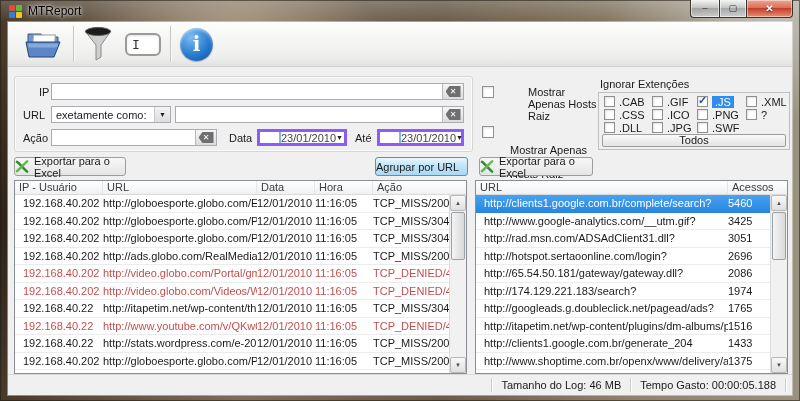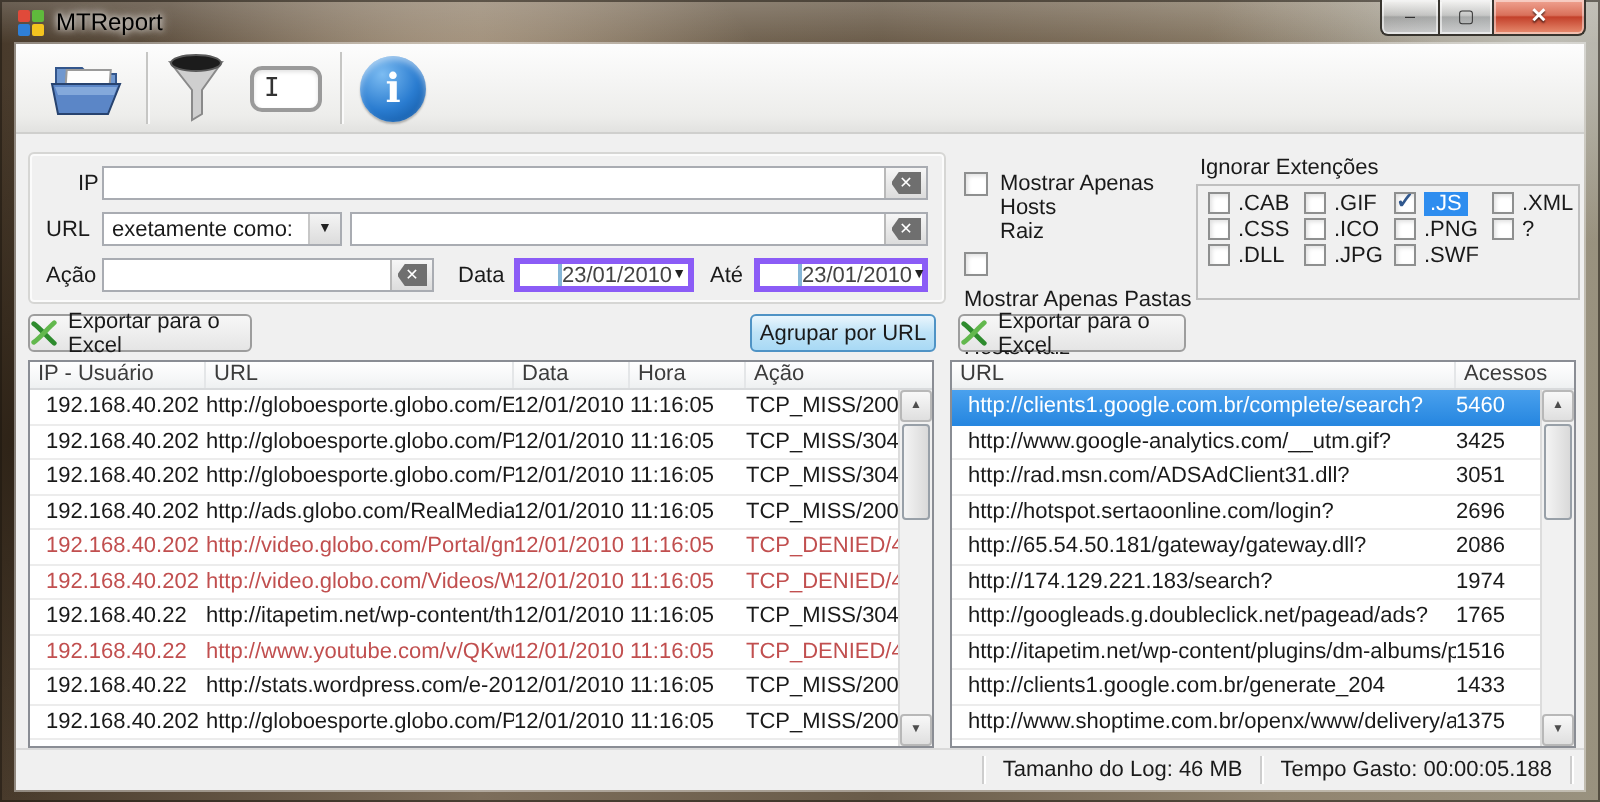--- a/index.html
+++ b/index.html
@@ -71,36 +71,36 @@
     font-size:7px; color:#222; }
   .datepick { position:absolute; display:flex; height:17px; border:3px solid #8b5cf6; background:#fff;
     align-items:center; padding:0 19px; gap:0; color:#444; }
   .dcb { width:11px; height:11px; border:1px solid #85b6d8; background:linear-gradient(180deg,#fdfeff,#d7ebf7); }
   .darrow { margin-left:auto; font-size:7px; color:#222; }
 
   
   .chk { position:absolute; display:flex; gap:6px; width:122px; }
   .cbx { width:12px; height:12px; background:#fff; border:1px solid #8e8f8f; position:relative; flex:0 0 auto;
     box-shadow:inset 1px 1px 2px rgba(0,0,0,.12); }
-  .chk .txt { line-height:12px; }
+  .chk .txt { line-height:12px;margin-left:28px; }
   .ext-title { position:absolute; left:592px; top:56px; }
   .extbox { position:absolute; left:590px; top:70px; width:192px; height:58px; border:1px solid #bfbfbf; background:#f0f0f0; }
   .extgrid { display:grid; grid-auto-flow:column; grid-template-rows:repeat(3,13px); grid-template-columns:48px 45px 49px 40px;
     padding:2px 0 0 5px; }
   .extitem { display:flex; align-items:center; gap:4px; height:13px; }
   .extitem .cbx { width:11px; height:11px; }
   .extitem.checked .cbx::after { content:"✓"; position:absolute; left:0px; top:-3px; font-size:11px; font-weight:bold; color:#31588e; }
   .extitem.highlighted .lbl { background:#2e8def; color:#fff; padding:0 3px; }
   .todos-btn { position:absolute; left:3px; right:3px; bottom:2px; height:13px;
     border:1px solid #9d9d9d; border-radius:2px; background:linear-gradient(180deg,#fafafa,#e3e3e3);
     font:11px "Liberation Sans",sans-serif; line-height:11px; text-align:center; }
 
   
   .btn { position:absolute; height:19px; border:1px solid #9d9d9d; border-radius:3px;
-    background:linear-gradient(180deg,#f7f7f7,#e5e5e5); display:flex; align-items:center; justify-content:center; gap:5px;
+    background:linear-gradient(180deg,#f7f7f7,#e5e5e5); display:flex; align-items:center; justify-content:space-between; gap:5px;
     font:11px "Liberation Sans",sans-serif; }
   .btn.blue { border-color:#4f93c5; background:linear-gradient(180deg,#eaf6fd,#bfe3f7 48%, #a8d9f5); }
   .xlicon { width:14px; height:13px; flex:0 0 auto; }
 
   
   .table { position:absolute; background:#fff; border:1px solid #8a8d94; display:flex; flex-direction:column; }
   .thead { height:14px; display:flex; flex:0 0 auto;
     background:linear-gradient(180deg,#ffffff,#f6f7f8 60%, #eef0f1); border-bottom:1px solid #d8dadc; color:#3c3c3c; }
   .th { padding:0 4px; border-right:1px solid #e4e6e8; line-height:13px; white-space:nowrap; overflow:hidden; }
   .tbody { flex:1; overflow:hidden; position:relative; }
@@ -277,20 +277,21 @@
   </span>
           <span class="extitem">
     <span class="cbx"></span>
     <span class="lbl">.XML</span>
   </span>
           <span class="extitem">
     <span class="cbx"></span>
     <span class="lbl">?</span>
   </span>
         </div>
+      <div class="todos-btn">Todos</div>
     </div>
 
     <div class="btn" style="left:6px; top:135px; width:112px;">
       <svg class="xlicon" viewBox="0 0 14 14">
         <path d="M1.5 2 C5 4.5 9 9.5 12.5 12.5" stroke="#2e8b2e" stroke-width="2.6" fill="none" stroke-linecap="round"></path>
         <path d="M12.5 1.5 C9 4.5 5 9.5 1.5 12" stroke="#62b84d" stroke-width="2.6" fill="none" stroke-linecap="round"></path>
       </svg>
       <span>Exportar para o Excel</span>
     </div>
     <div class="btn blue" style="left:367px; top:135px; width:93px;">

